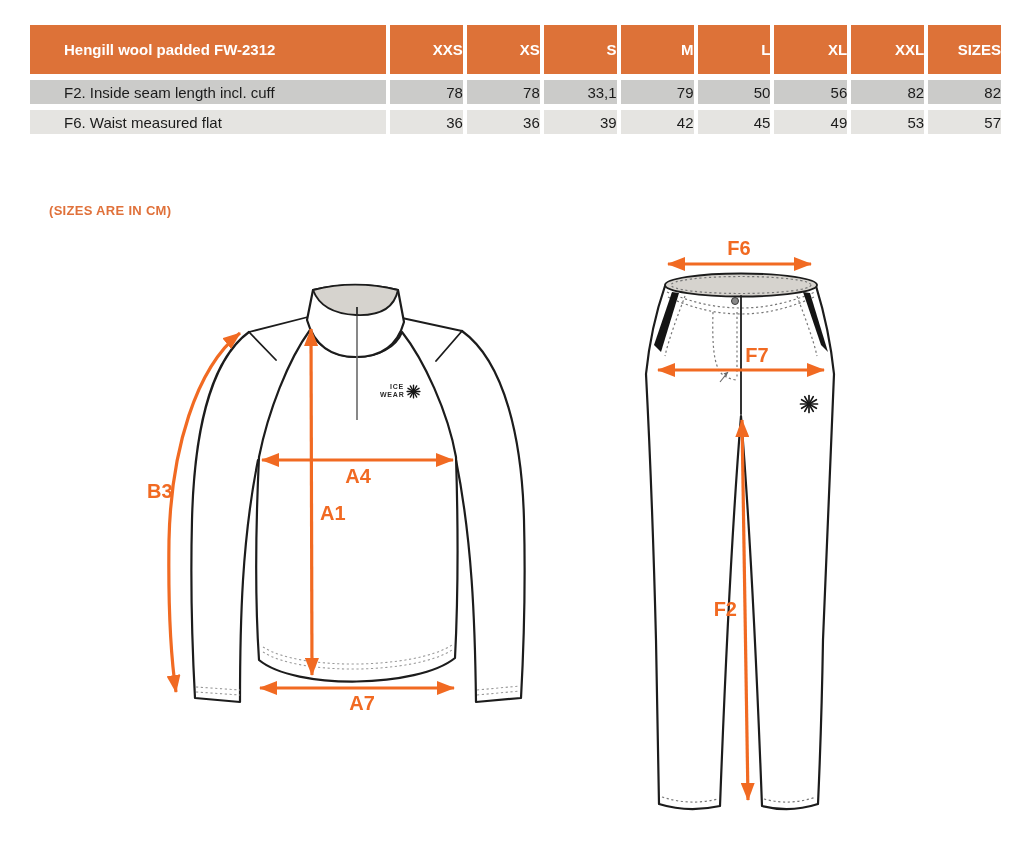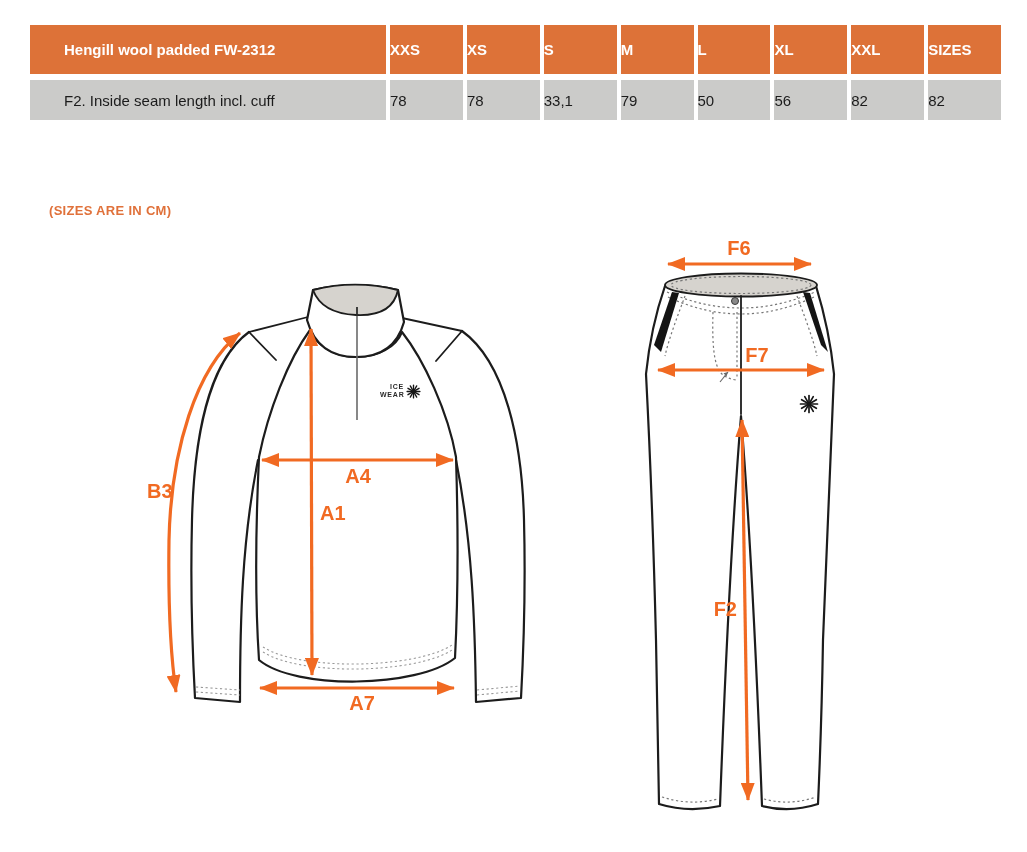--- a/index.html
+++ b/index.html
@@ -7,28 +7,28 @@
     width:1027px;height:852px;position:relative;overflow:hidden;
     background:#ffffff;
     font-family:"Liberation Sans",sans-serif;
   }
   
   table.size-table{
     position:absolute;left:26px;top:19px;width:979px;
     border-collapse:separate;border-spacing:4px 6px;table-layout:fixed;
   }
   .size-table th,.size-table td{
-    padding:0;text-align:left;vertical-align:middle;
+    padding:0;text-align:right;vertical-align:middle;
     font-size:15px;color:#1b1b1b;
   }
   .size-table thead th{
     background:#DD7238;color:#ffffff;font-weight:bold;height:49px;margin-left:34px;
   }
   .size-table .c0{width:322px;text-align:left;padding-left:34px;}
-  .size-table tbody td{height:40px;margin-left:15px;}
+  .size-table tbody td{height:24px;margin-left:15px;}
   .size-table tr.row-a td{background:#CBCBC9;}
   .size-table tr.row-b td{background:#E5E4E1;}
   
   .unit-note{
     position:absolute;left:49px;top:203px;
     color:#E0713A;font-size:13px;font-weight:bold;letter-spacing:.3px;
   }
   
   svg.diagram{position:absolute;left:0;top:0;}
   .lineart{fill:none;stroke:#1c1c1c;stroke-width:2.2;stroke-linejoin:round;stroke-linecap:round;}
@@ -65,20 +65,31 @@
       <td class="c0">F2. Inside seam length incl. cuff</td>
       <td>78</td>
       <td>78</td>
       <td>33,1</td>
       <td>79</td>
       <td>50</td>
       <td>56</td>
       <td>82</td>
       <td>82</td>
     </tr>
+    <tr class="row-b">
+      <td class="c0">F6. Waist measured flat</td>
+      <td>36</td>
+      <td>36</td>
+      <td>39</td>
+      <td>42</td>
+      <td>45</td>
+      <td>49</td>
+      <td>53</td>
+      <td>57</td>
+    </tr>
   </tbody>
 </table>
 
 <div class="unit-note">(SIZES ARE IN CM)</div>
 
 <svg class="diagram" width="1027" height="852" viewBox="0 0 1027 852">
   <defs>
     <marker id="ah" viewBox="0 0 18 14" refX="17" refY="7" markerWidth="18" markerHeight="14" markerUnits="userSpaceOnUse" orient="auto-start-reverse">
       <path d="M0,0 L18,7 L0,14 Z" fill="#F16A22"></path>
     </marker>

